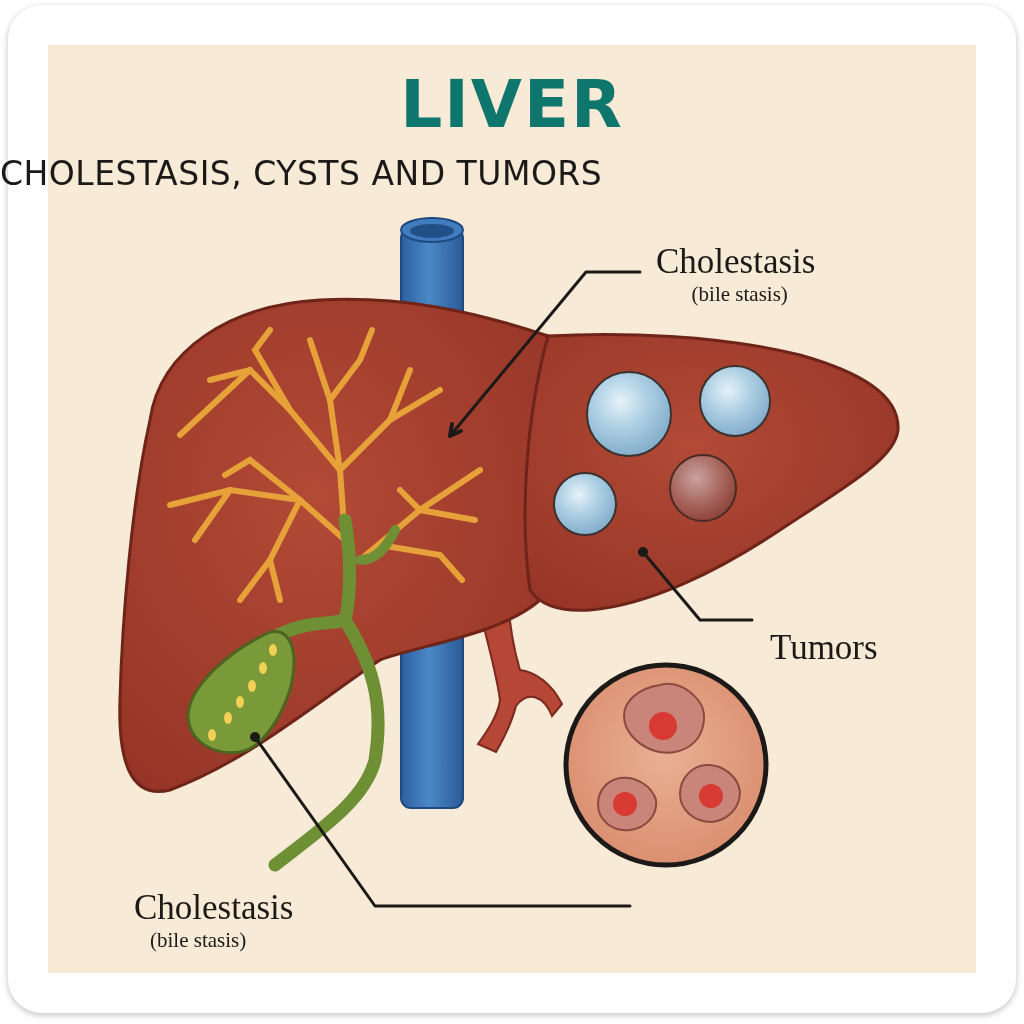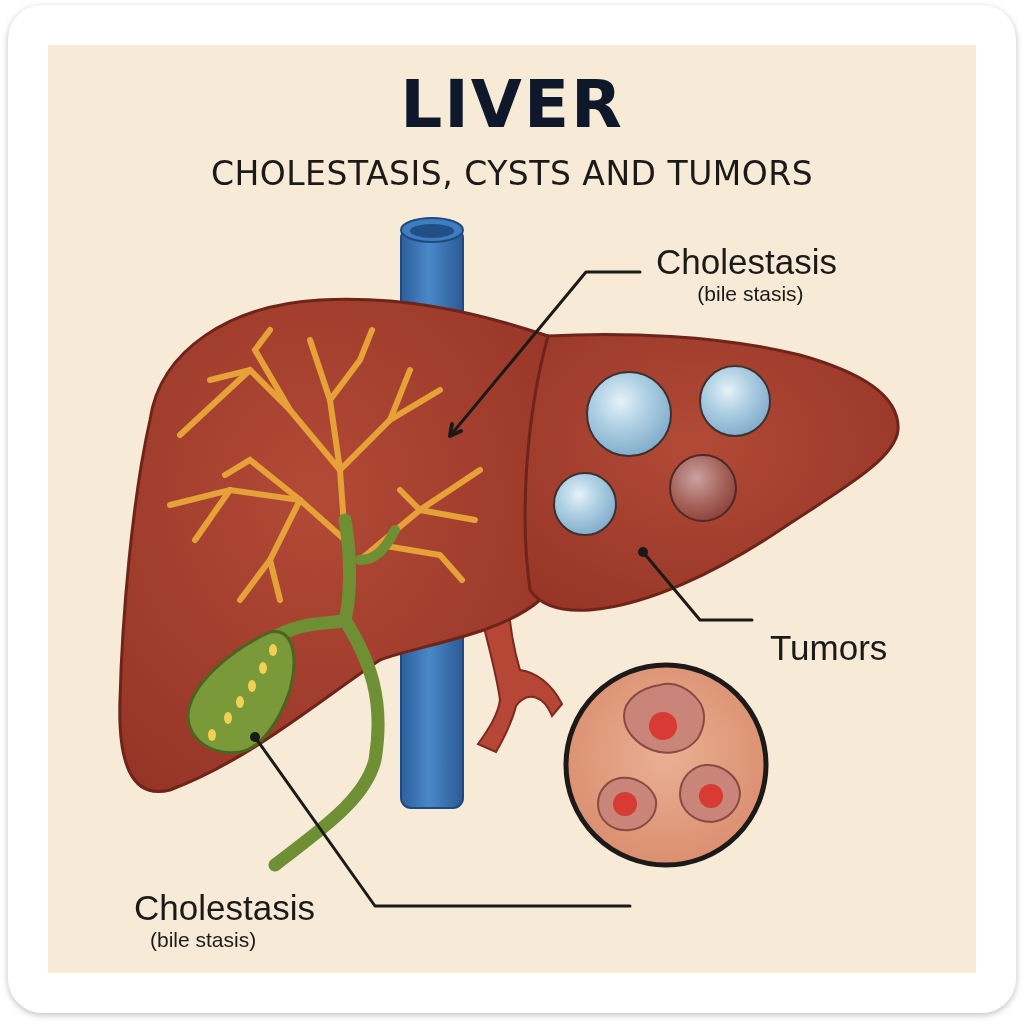--- a/index.html
+++ b/index.html
@@ -9,29 +9,29 @@
       background: #ffffff; border-radius: 34px;
       box-shadow: 0 2px 6px rgba(0,0,0,0.25);
     }
     .panel {
       position: absolute; left: 48px; top: 45px; width: 928px; height: 928px;
       background: #f7ead6; overflow: hidden;
     }
     .title {
       position: absolute; left: 0; top: 72px; width: 1024px; text-align: center;
       font-family: "DejaVu Sans", sans-serif; font-weight: bold; font-size: 66px;
-      letter-spacing: 2px; color: #0f172a; line-height: 1;
+      letter-spacing: 2px; color: #0f766e; line-height: 1;
     }
     .subtitle {
-      position: absolute; left: 0; top: 157px; width: 1024px; text-align: center;
+      position: absolute; left: 0; top: 157px; width: 1024px; 
       font-family: "DejaVu Sans", sans-serif; font-size: 33px; color: #1c1a18;
       letter-spacing: 0.5px; line-height: 1;
     }
     .label {
-      position: absolute; font-family: Liberation Sans, sans-serif; color: #1c1a18;
+      position: absolute; font-family: Liberation Serif, serif; color: #1c1a18;
       line-height: 1.15;
     }
     .label .l1 { font-size: 35px; display: block; }
     .label .l2 { font-size: 21px; display: block; }
     .lbl-top { left: 656px; top: 242px; text-align: center; }
     .lbl-top .l2 { margin-left: 8px; }
     .lbl-tumors { left: 770px; top: 628px; font-size: 35px; }
     .lbl-bottom { left: 134px; top: 888px; }
     .lbl-bottom .l2 { margin-left: 16px; }
     svg.art { position: absolute; left: 0; top: 0; width: 1024px; height: 1024px; }

